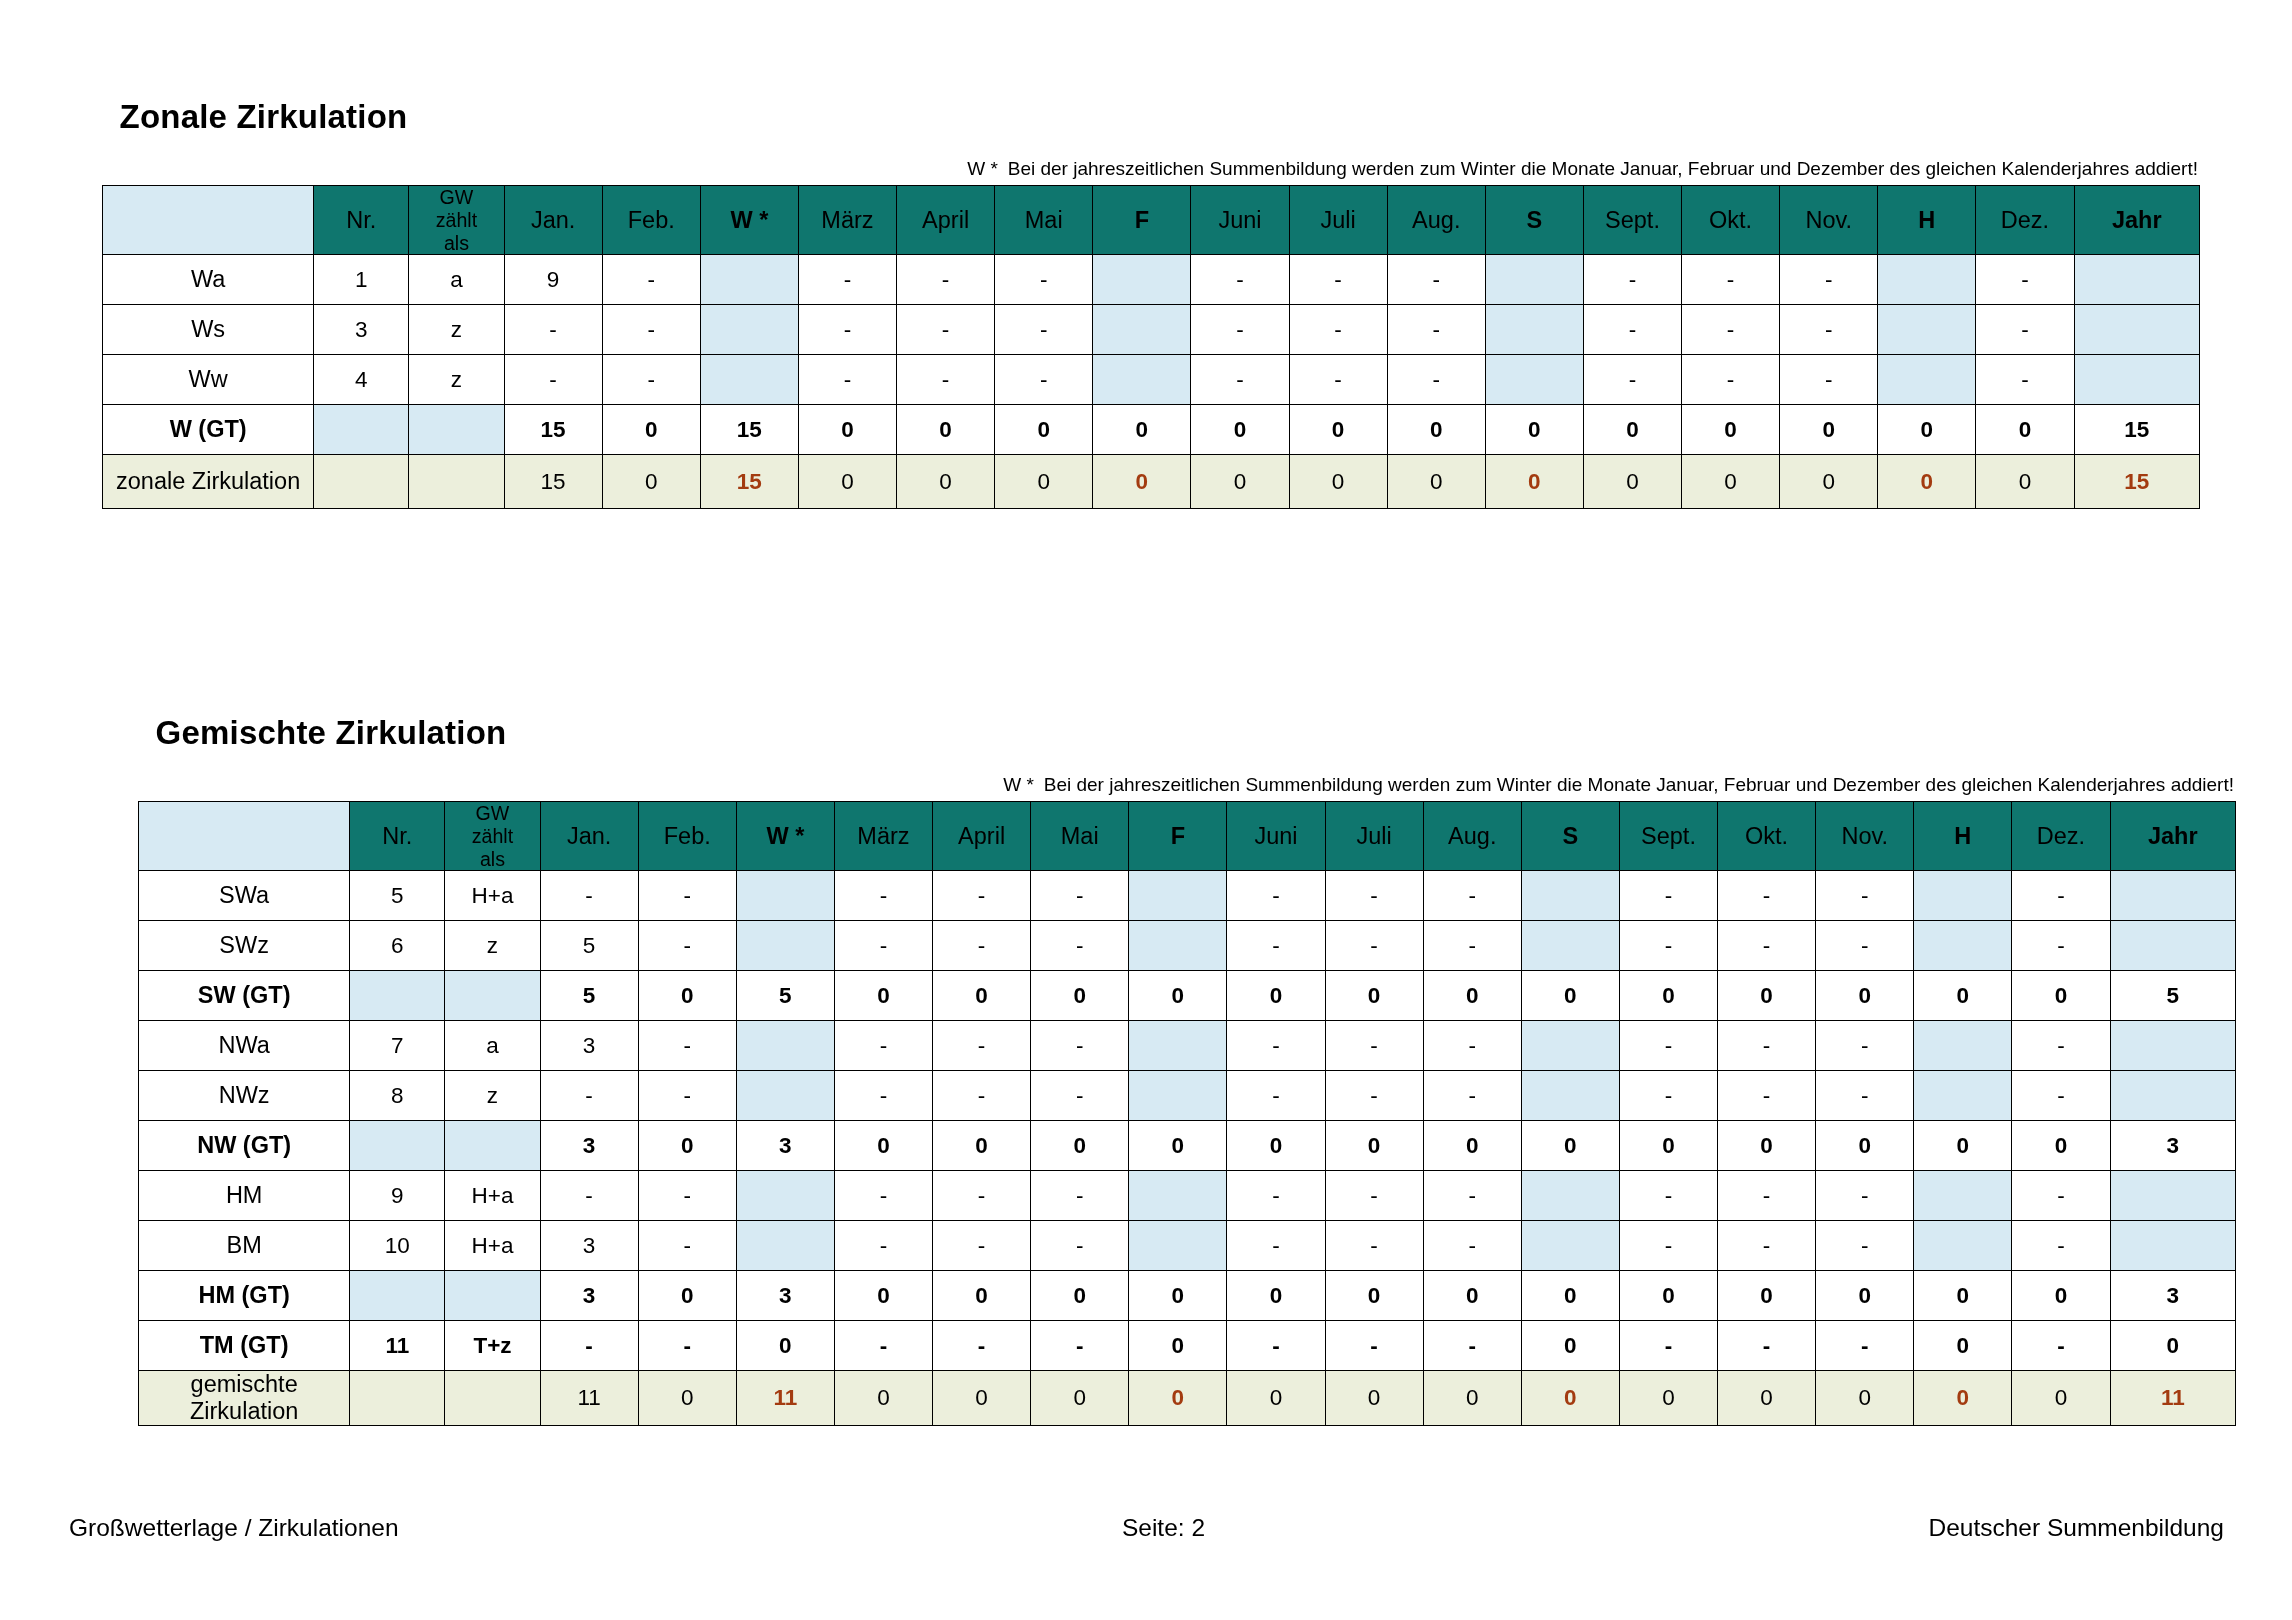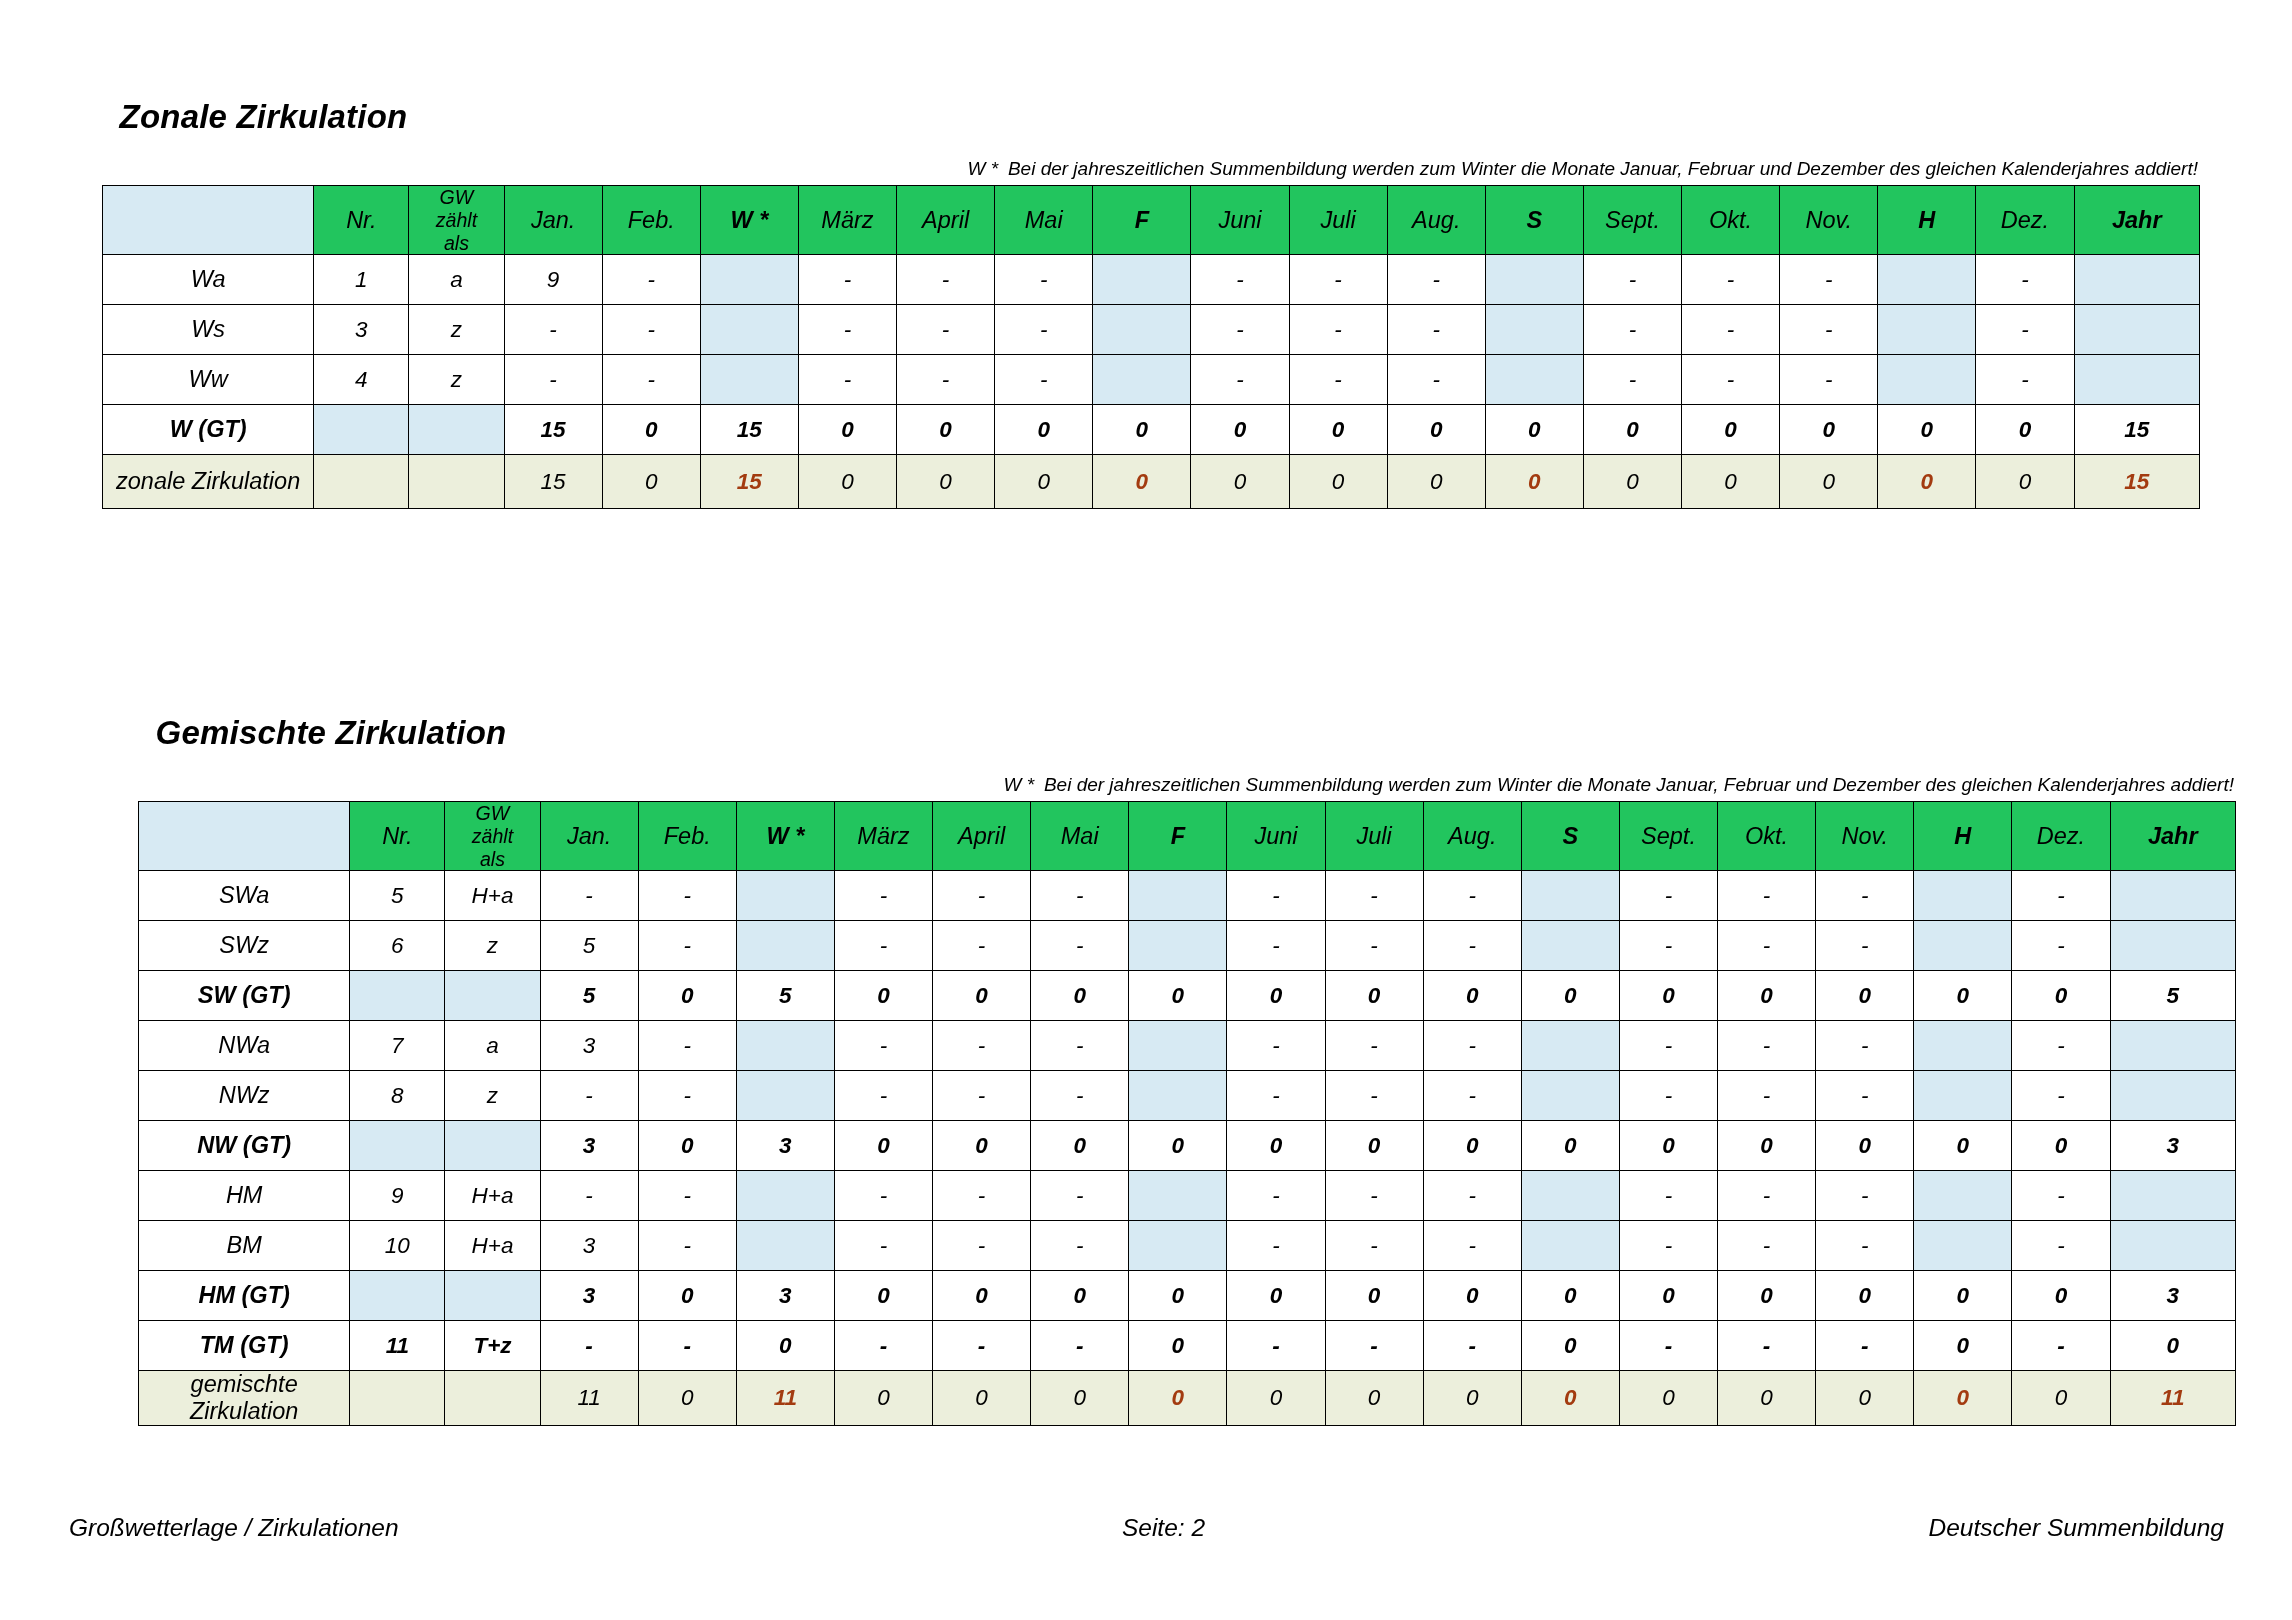--- a/index.html
+++ b/index.html
@@ -14,21 +14,20 @@
     color: #000000;
     position: relative;
     overflow: hidden;
   }
   .page {
     position: absolute;
     left: 0; top: 0;
     width: 2293px;
     height: 1620px;
     padding: 0;
-    font-style: italic;
   }
   .section {
     position: absolute;
   }
   .sec1 { left: 102px; top: 98px; width: 2098px; }
   .sec2 { left: 102px; top: 714px; width: 2098px; padding-left: 36px; }
 
   .sec-title {
     font-size: 33px;
     font-weight: bold;
@@ -60,21 +59,21 @@
   }
   
   col.c-label  { width: 211px; }
   col.c-nr     { width: 95px; }
   col.c-gw     { width: 95px; }
   col.c-mon    { width: 98px; }
   col.c-seas   { width: 98px; }
   col.c-year   { width: 125px; }
 
   thead th {
-    background: #22c55e;
+    background: #0f766e;
     height: 96px;
     font-size: 23.5px;
   }
   thead th.hdr-blank { background: #d7eaf3; }
   thead th.hdr-bold { font-weight: bold; }
   .gwstack {
     line-height: 1.15;
     font-size: 19.6px;
   }
   .gwstack span { display: block; }

